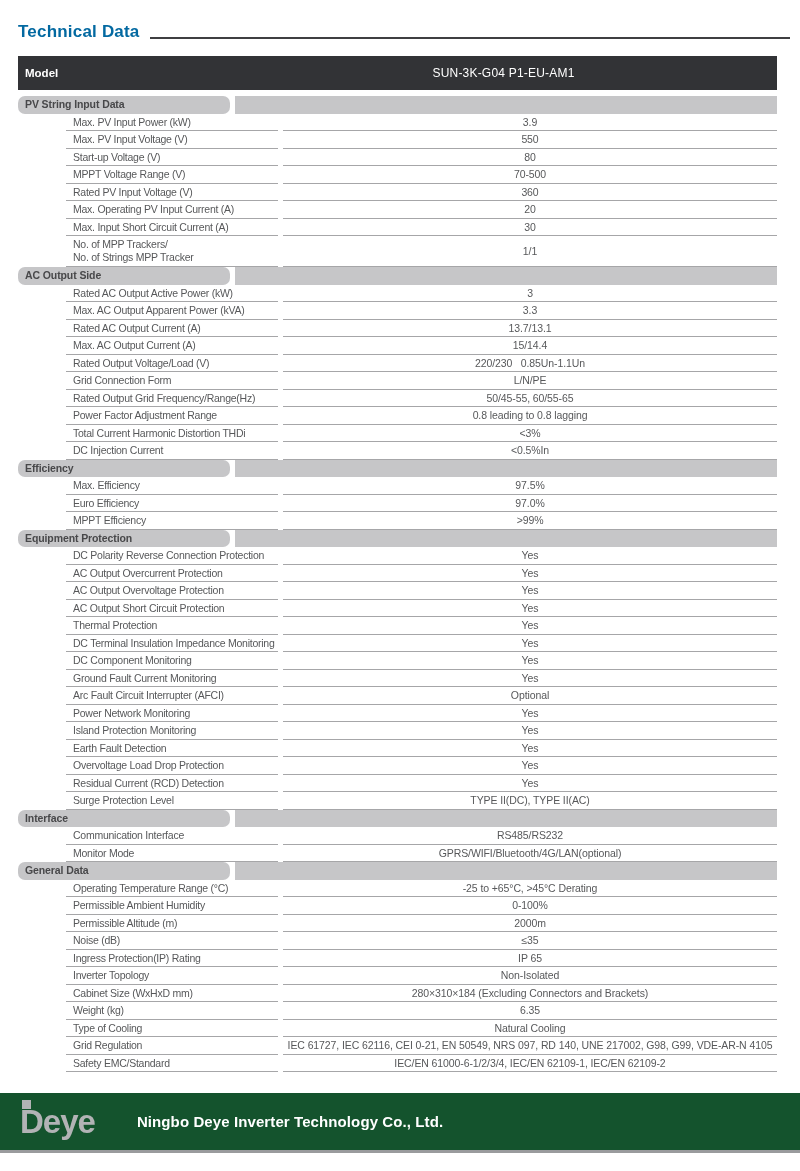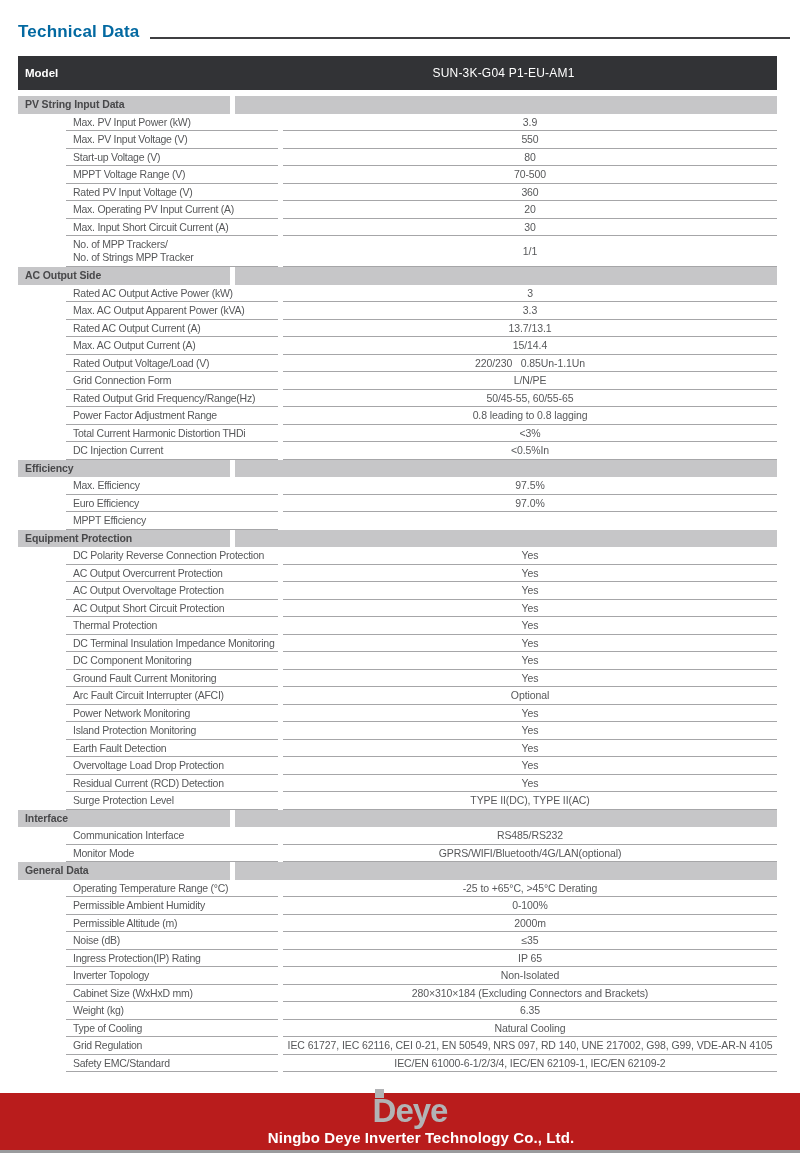--- a/index.html
+++ b/index.html
@@ -13,35 +13,35 @@
   .page-title{font-size:17px;font-weight:bold;color:#0369a1;letter-spacing:0.2px;white-space:nowrap;}
   .title-rule{flex:1;height:0;border-bottom:2px solid #3f3f41;margin:0 0 3px 10px;}
 
   
   .spec-table{margin:14px 23px 0 18px;}
   .model-bar{display:flex;align-items:center;height:34px;background:#323336;color:#ffffff;margin-bottom:6px;}
   .model-label{width:212px;padding-left:7px;font-size:11.5px;font-weight:bold;box-sizing:border-box;}
   .model-value{flex:1;text-align:center;font-size:12px;letter-spacing:0.2px;}
 
   .sec-row{display:flex;height:17.5px;}
-  .sec-left{width:212px;box-sizing:border-box;background:#c6c6c8;padding-left:7px;font-size:10.5px;font-weight:bold;color:#48484a;line-height:17.5px;letter-spacing:-0.1px;white-space:nowrap;}
+  .sec-left{width:212px;box-sizing:border-box;background:#c6c6c8;padding-left:7px;font-size:10.5px;font-weight:bold;color:#48484a;line-height:17.5px;letter-spacing:-0.1px;white-space:nowrap;border-radius:7px;}
   .sec-gap{width:5px;background:#ffffff;}
   .sec-right{flex:1;background:#c6c6c8;}
 
   .row{display:flex;}
   .cell{box-sizing:border-box;border-bottom:1px solid #a6a6a8;height:17.5px;font-size:10.5px;color:#57585a;}
   .cell-label{width:212px;padding-left:7px;line-height:16.5px;letter-spacing:-0.25px;white-space:pre-line;overflow:hidden;margin-left:48px;}
   .cell-gap{width:5px;}
   .cell-value{flex:1;text-align:center;line-height:16.5px;letter-spacing:-0.1px;white-space:nowrap;overflow:hidden;}
   .row-tall .cell{height:31px;}
   .row-tall .cell-label{display:flex;flex-direction:column;justify-content:center;line-height:13px;}
   .row-tall .cell-value{line-height:30px;}
 
   
-  .footer{margin-top:21px;height:57px;background:#b91c1c;display:flex;align-items:center;flex-direction:column;}
+  .footer{margin-top:21px;height:57px;background:#14532d;display:flex;align-items:center;}
   .footer-strip{height:3px;background:#9a9b9d;}
   .logo{position:relative;margin-left:20px;color:#b2b3b5;}
   .logo-dot{position:absolute;top:-4px;left:2px;width:9px;height:9px;background:#b2b3b5;}
   .logo-text{font-size:33px;font-weight:bold;letter-spacing:-1px;line-height:36px;display:inline-block;}
   .company{margin-left:42px;color:#ffffff;font-weight:bold;font-size:15px;letter-spacing:0.1px;}
 </style>
 </head>
 <body>
 
 <div class="title-wrap">
@@ -167,20 +167,21 @@
         <div class="cell cell-value">97.5%</div>
       </div>
       <div class="row">
         <div class="cell cell-label">Euro Efficiency</div>
         <div class="cell-gap"></div>
         <div class="cell cell-value">97.0%</div>
       </div>
       <div class="row">
         <div class="cell cell-label">MPPT Efficiency</div>
         <div class="cell-gap"></div>
+        <div class="cell cell-value">&gt;99%</div>
       </div>
       <div class="sec-row">
         <div class="sec-left">Equipment Protection</div>
         <div class="sec-gap"></div>
         <div class="sec-right"></div>
       </div>
       <div class="row">
         <div class="cell cell-label">DC Polarity Reverse Connection Protection</div>
         <div class="cell-gap"></div>
         <div class="cell cell-value">Yes</div>

